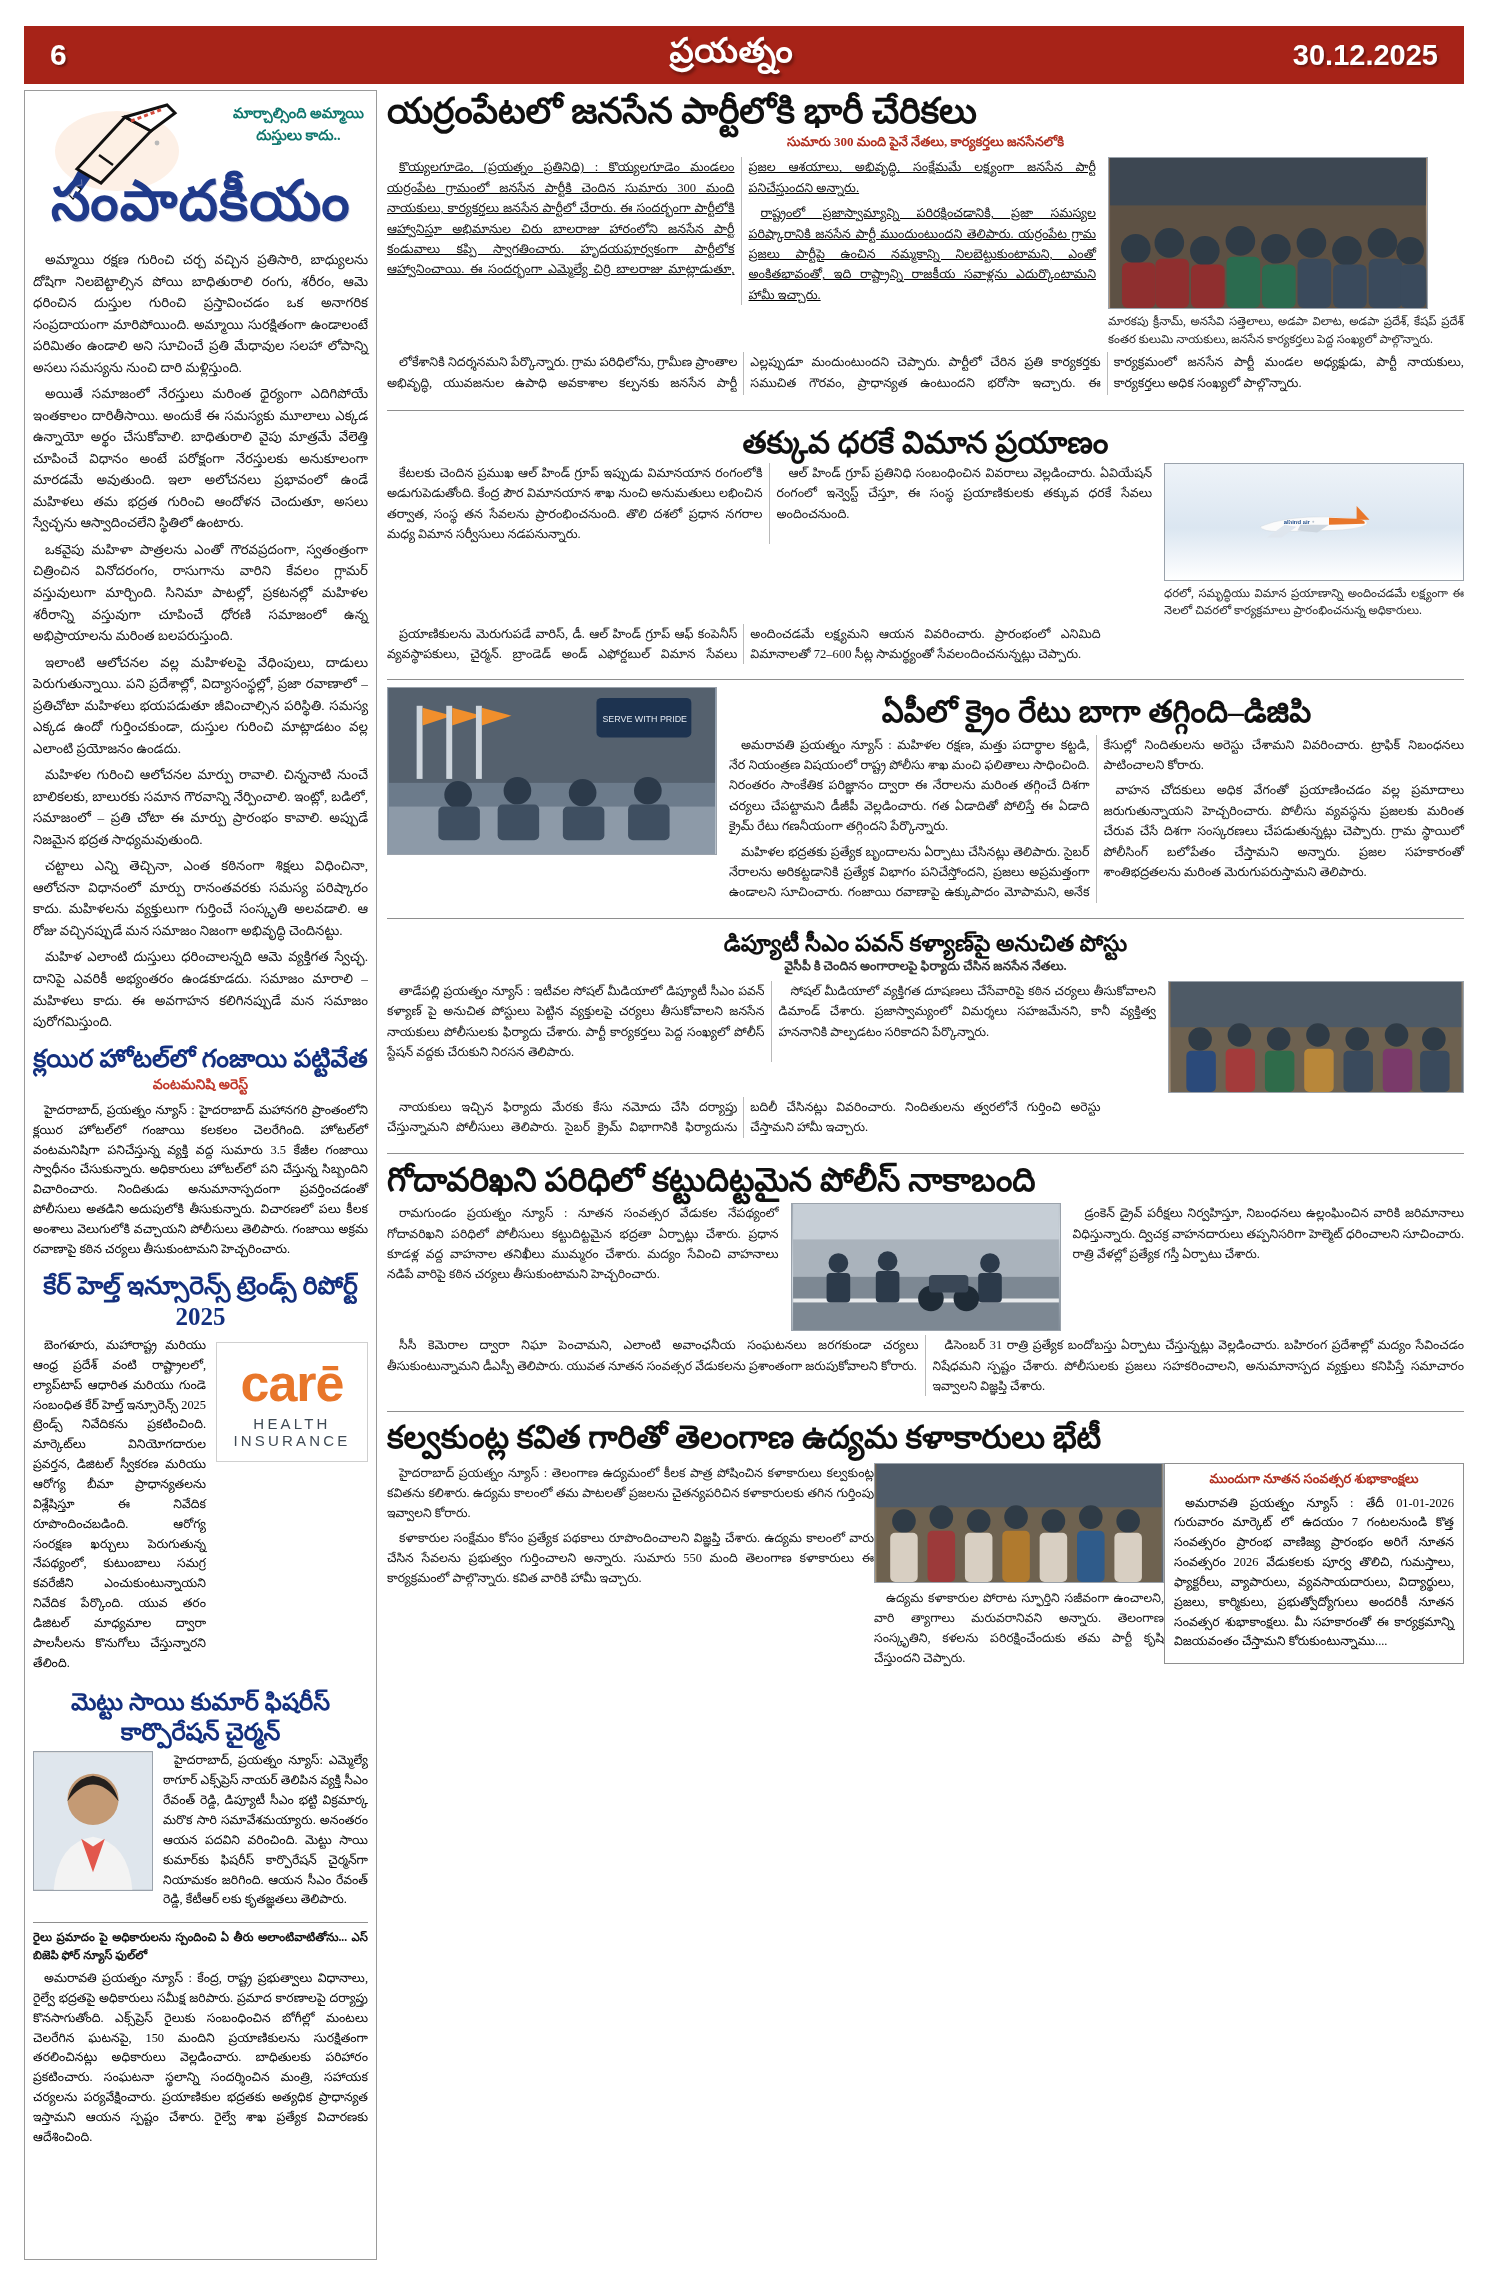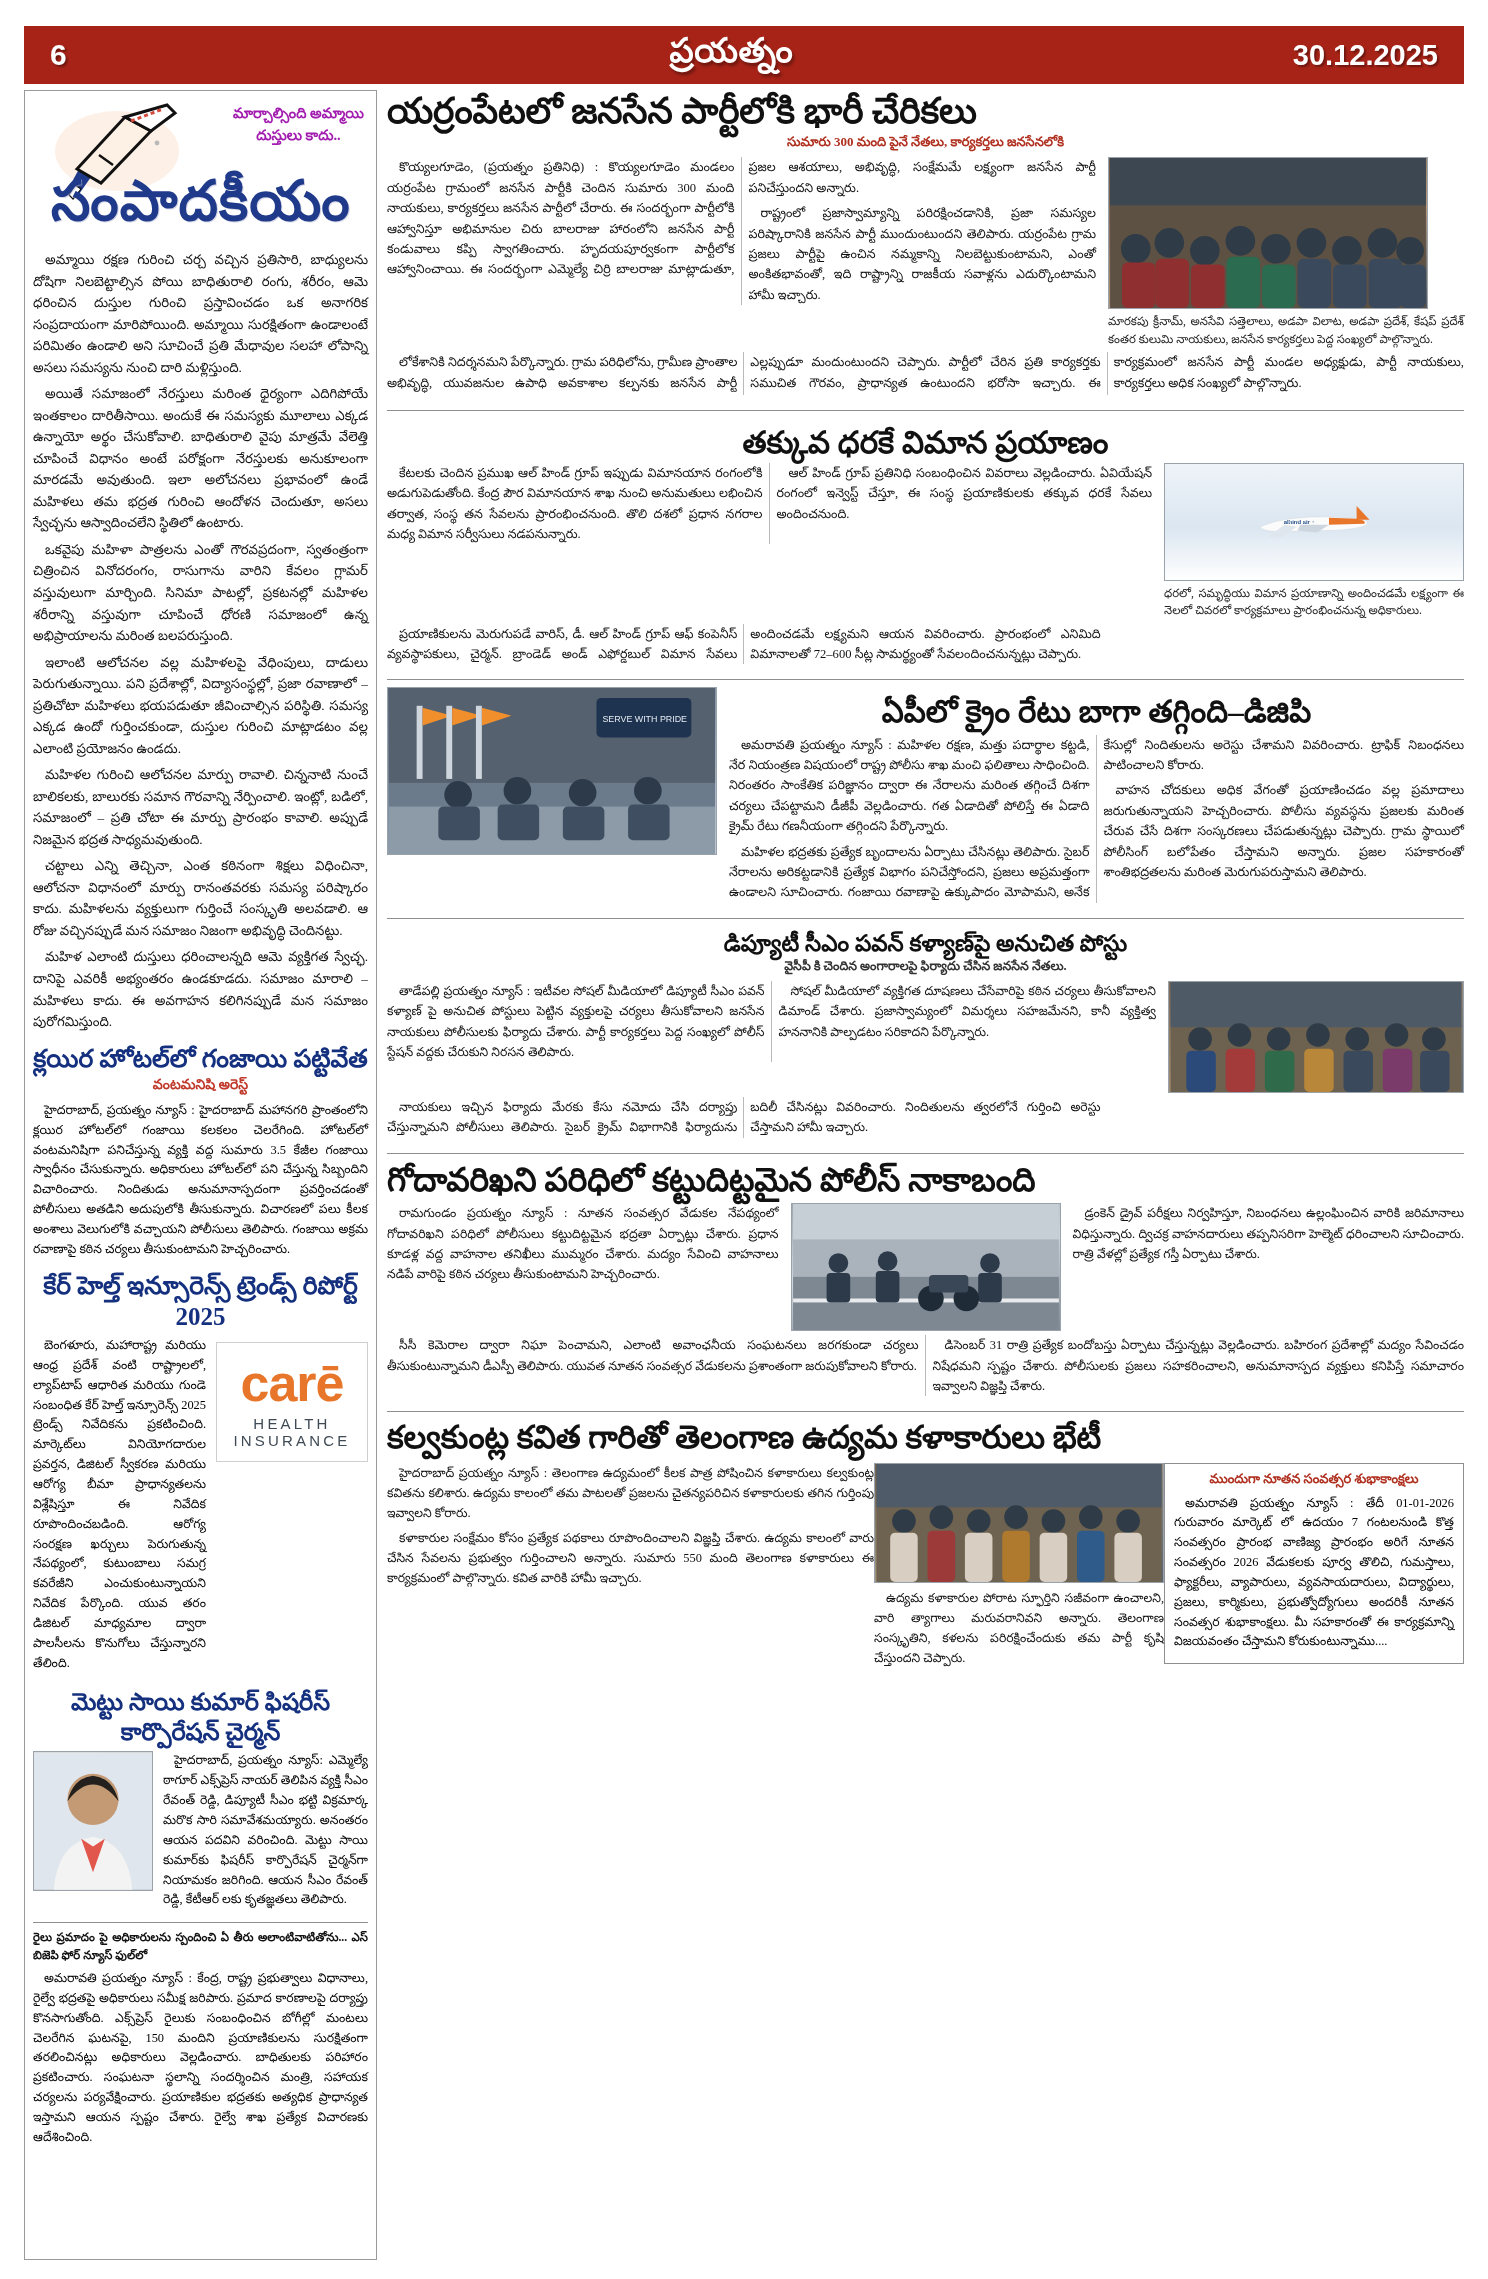--- a/index.html
+++ b/index.html
@@ -77,21 +77,21 @@
   .edit-logo {
     position: relative;
     height: 152px;
     overflow: hidden;
   }
   .edit-tagline {
     position: absolute;
     right: 4px;
     top: 6px;
     text-align: center;
-    color: #a21caf;
+    color: #0f766e;
     font-size: 14.5px;
     line-height: 1.5;
     font-weight: bold;
   }
   .pen-art { position: absolute; left: 6px; top: 2px; width: 150px; height: 110px; }
   .sampadakiyam {
     position: absolute;
     left: 18px;
     bottom: 2px;
     font-size: 56px;
@@ -336,21 +336,21 @@
         <p>అమరావతి ప్రయత్నం న్యూస్ : కేంద్ర, రాష్ట్ర ప్రభుత్వాలు విధానాలు, రైల్వే భద్రతపై అధికారులు సమీక్ష జరిపారు. ప్రమాద కారణాలపై దర్యాప్తు కొనసాగుతోంది. ఎక్స్‌ప్రెస్ రైలుకు సంబంధించిన బోగీల్లో మంటలు చెలరేగిన ఘటనపై, 150 మందిని ప్రయాణికులను సురక్షితంగా తరలించినట్లు అధికారులు వెల్లడించారు. బాధితులకు పరిహారం ప్రకటించారు. సంఘటనా స్థలాన్ని సందర్శించిన మంత్రి, సహాయక చర్యలను పర్యవేక్షించారు. ప్రయాణికుల భద్రతకు అత్యధిక ప్రాధాన్యత ఇస్తామని ఆయన స్పష్టం చేశారు. రైల్వే శాఖ ప్రత్యేక విచారణకు ఆదేశించింది.</p>
       </div>
     </div>
 
     <div class="col-right">
 
       <div class="story">
         <div class="head-main">యర్రంపేటలో జనసేన పార్టీలోకి భారీ చేరికలు</div>
         <div class="kicker">సుమారు 300 మంది పైనే నేతలు, కార్యకర్తలు జనసేనలోకి</div>
         <div style="display:flex;gap:12px;">
-          <div style="flex:1;">
+          <div style="flex:1;text-decoration:underline;">
             <div class="cols2 tel-body" style="font-size:12.6px;">
               <p>కొయ్యలగూడెం, (ప్రయత్నం ప్రతినిధి) : కొయ్యలగూడెం మండలం యర్రంపేట గ్రామంలో జనసేన పార్టీకి చెందిన సుమారు 300 మంది నాయకులు, కార్యకర్తలు జనసేన పార్టీలో చేరారు. ఈ సందర్భంగా పార్టీలోకి ఆహ్వానిస్తూ అభిమానుల చిరు బాలరాజు హారంలోని జనసేన పార్టీ కండువాలు కప్పి స్వాగతించారు. హృదయపూర్వకంగా పార్టీలోక ఆహ్వానించాయి. ఈ సందర్భంగా ఎమ్మెల్యే చిర్రి బాలరాజు మాట్లాడుతూ, ప్రజల ఆశయాలు, అభివృద్ధి, సంక్షేమమే లక్ష్యంగా జనసేన పార్టీ పనిచేస్తుందని అన్నారు.</p>
               <p>రాష్ట్రంలో ప్రజాస్వామ్యాన్ని పరిరక్షించడానికి, ప్రజా సమస్యల పరిష్కారానికి జనసేన పార్టీ ముందుంటుందని తెలిపారు. యర్రంపేట గ్రామ ప్రజలు పార్టీపై ఉంచిన నమ్మకాన్ని నిలబెట్టుకుంటామని, ఎంతో అంకితభావంతో, ఇది రాష్ట్రాన్ని రాజకీయ సవాళ్లను ఎదుర్కొంటామని హామీ ఇచ్చారు.</p>
             </div>
           </div>
           <div style="width:356px;flex:none;">
             <div class="photo crowd" style="width:320px;height:152px;">
               <svg viewBox="0 0 320 152" style="width:100%;height:100%;">
                 <rect width="320" height="152" fill="#5d5144"></rect>
                 <rect y="0" width="320" height="48" fill="#3d4752"></rect>

